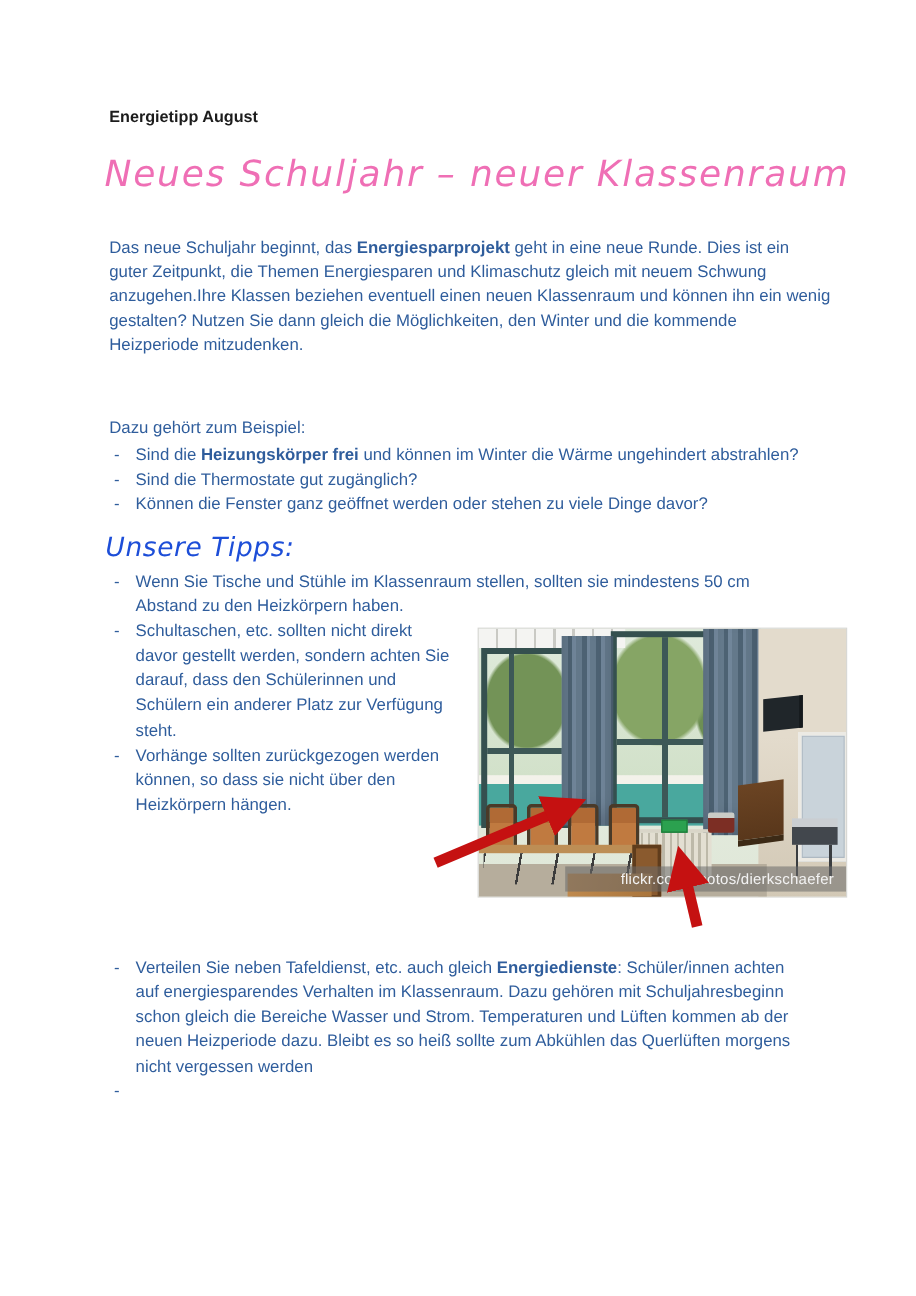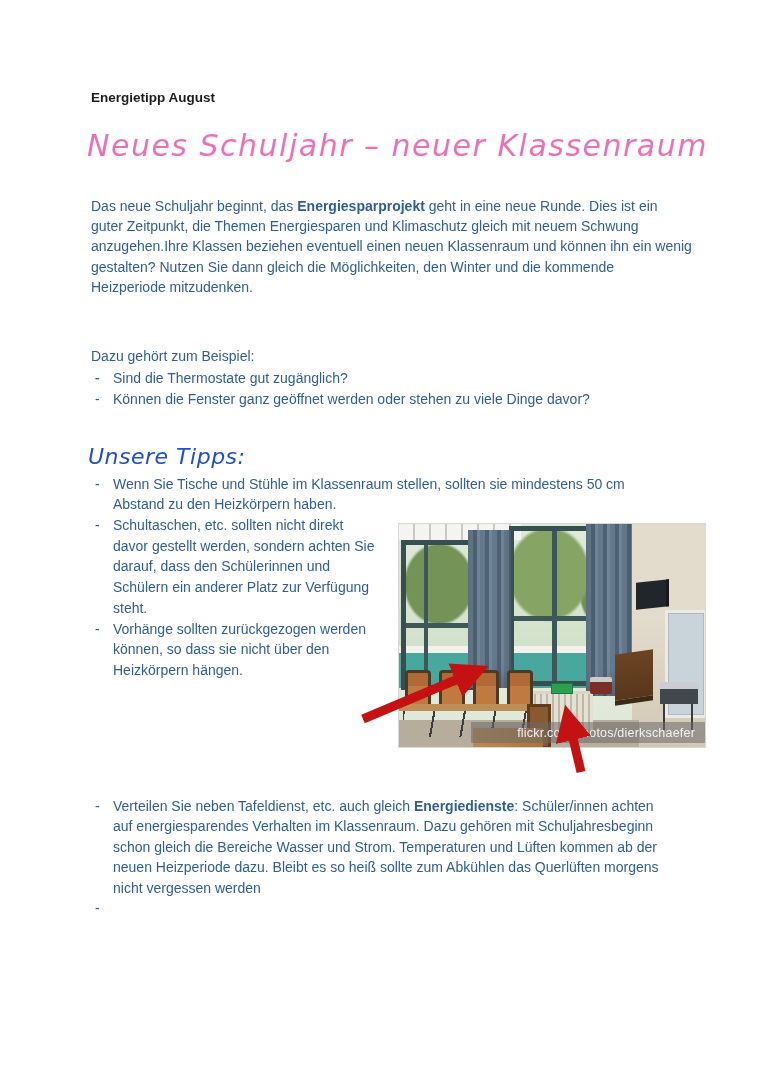--- a/index.html
+++ b/index.html
@@ -133,21 +133,21 @@
 
   <div class="intro bodytext"><span>Das neue Schuljahr beginnt, das </span><b>Energiesparprojekt</b><span> geht in eine neue Runde. Dies ist ein
 guter Zeitpunkt, die Themen Energiesparen und Klimaschutz gleich mit neuem Schwung
 anzugehen.</span><span>Ihre Klassen beziehen eventuell einen neuen Klassenraum und können ihn ein wenig
 gestalten? Nutzen Sie dann gleich die Möglichkeiten, den Winter und die kommende
 Heizperiode mitzudenken.</span></div>
 
   <div class="lead-in bodytext">Dazu gehört zum Beispiel:</div>
 
   <ul class="dash-list examples">
-    <li><span class="dash">-</span></li>
+    <li><span class="dash">-</span><span class="bullet-text"><span>Sind die </span><b>Heizungskörper frei</b><span> und können im Winter die Wärme ungehindert abstrahlen?</span></span></li>
     <li><span class="dash">-</span><span class="bullet-text">Sind die Thermostate gut zugänglich?</span></li>
     <li><span class="dash">-</span><span class="bullet-text">Können die Fenster ganz geöffnet werden oder stehen zu viele Dinge davor?</span></li>
   </ul>
 
   <div class="tips-heading">Unsere Tipps:</div>
 
   <ul class="dash-list tips-first">
     <li><span class="dash">-</span><span class="bullet-text">Wenn Sie Tische und Stühle im Klassenraum stellen, sollten sie mindestens 50 cm
 Abstand zu den Heizkörpern haben.</span></li>
   </ul>

